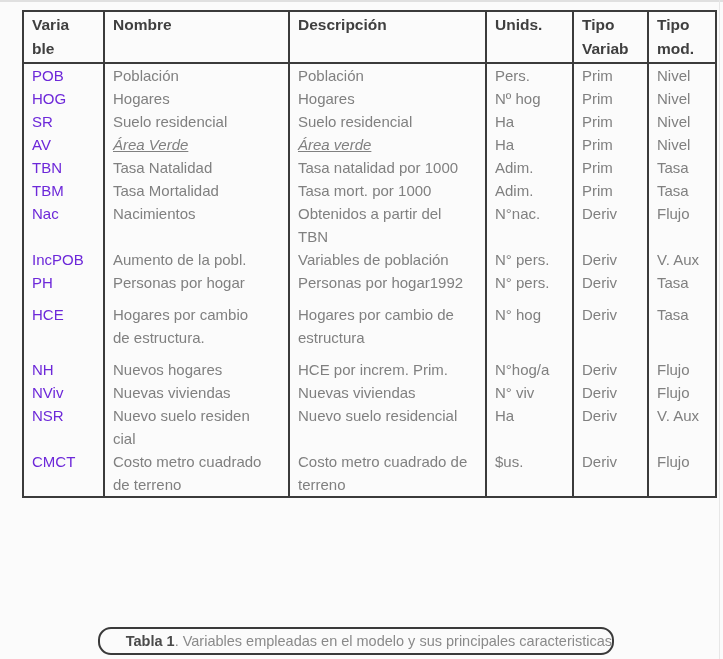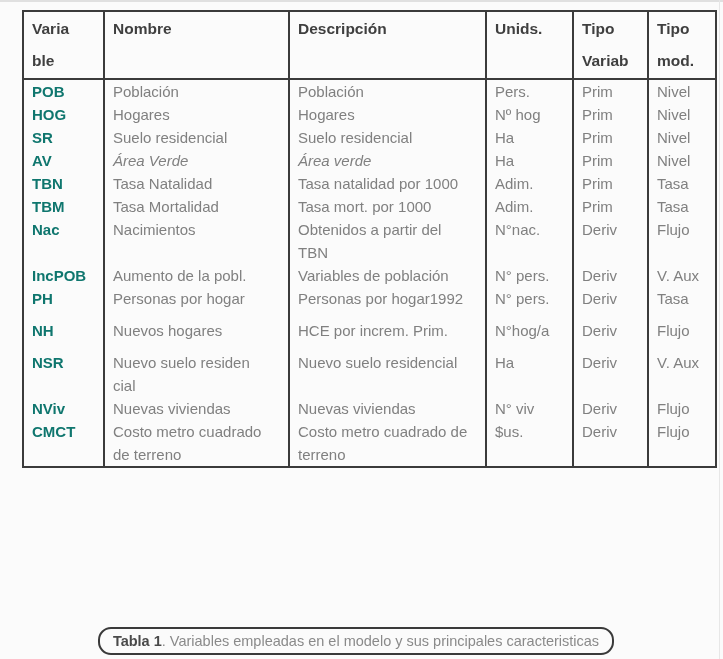--- a/index.html
+++ b/index.html
@@ -35,50 +35,50 @@
     border-left:2px solid #3b3b3b;
     vertical-align:top;
     text-align:left;
     white-space:pre-line;
     overflow:hidden;
   }
   th:first-child,td:first-child{border-left:none;}
   thead th{
     border-bottom:2px solid #3b3b3b;
     font-size:15.5px;
-    line-height:32px;
+    line-height:24px;
     font-weight:bold;
     color:#3f3f3f;
     padding:1px 4px 1px 8px;
   }
   tbody td{
     font-size:15px;
     line-height:23px;
     color:#808080;
     padding:0 4px 0 8px;
     font-weight:normal;
   }
   tbody td.col-code{
-    font-weight:bold;
-    color:#0f766e;
-  }
-  tbody td.italic{font-style:italic;}
+    font-weight:normal;
+    color:#6d28d9;
+  }
+  tbody td.italic{font-style:italic;text-decoration:underline;}
   
   tbody tr:nth-child(9) td,
   tbody tr:nth-child(10) td{padding-bottom:9px;margin-left:25px;}
   .caption-box{
     position:absolute;
     left:98px;top:627px;
     width:512px;height:24px;
     border:2.5px solid #3a3a3a;
     border-radius:13px;
     background:#fbfbfb;
     display:flex;
     align-items:center;
-    justify-content:center;
+    justify-content:flex-end;
     font-size:14.5px;
     color:#8a8a8a;
     white-space:pre;
   }
   .caption-box .cap-bold{
     font-weight:bold;
     color:#4a4a4a;
   }
 </style>
 </head>
@@ -177,43 +177,53 @@
       </tr>
       <tr>
         <td class="col-code">PH</td>
         <td class="col-nombre">Personas por hogar</td>
         <td class="col-descripcion">Personas por hogar1992</td>
         <td class="col-unids">N° pers.</td>
         <td class="col-tipo_variab">Deriv</td>
         <td class="col-tipo_mod">Tasa</td>
       </tr>
       <tr>
+        <td class="col-code">HCE</td>
+        <td class="col-nombre">Hogares por cambio
+de estructura.</td>
+        <td class="col-descripcion">Hogares por cambio de
+estructura</td>
+        <td class="col-unids">N° hog</td>
+        <td class="col-tipo_variab">Deriv</td>
+        <td class="col-tipo_mod">Tasa</td>
+      </tr>
+      <tr>
         <td class="col-code">NH</td>
         <td class="col-nombre">Nuevos hogares</td>
         <td class="col-descripcion">HCE por increm. Prim.</td>
         <td class="col-unids">N°hog/a</td>
+        <td class="col-tipo_variab">Deriv</td>
+        <td class="col-tipo_mod">Flujo</td>
+      </tr>
+      <tr>
+        <td class="col-code">NViv</td>
+        <td class="col-nombre">Nuevas viviendas</td>
+        <td class="col-descripcion">Nuevas viviendas</td>
+        <td class="col-unids">N° viv</td>
         <td class="col-tipo_variab">Deriv</td>
         <td class="col-tipo_mod">Flujo</td>
       </tr>
       <tr>
         <td class="col-code">NSR</td>
         <td class="col-nombre">Nuevo suelo residen
 cial</td>
         <td class="col-descripcion">Nuevo suelo residencial</td>
         <td class="col-unids">Ha</td>
         <td class="col-tipo_variab">Deriv</td>
         <td class="col-tipo_mod">V. Aux</td>
-      </tr>
-      <tr>
-        <td class="col-code">NViv</td>
-        <td class="col-nombre">Nuevas viviendas</td>
-        <td class="col-descripcion">Nuevas viviendas</td>
-        <td class="col-unids">N° viv</td>
-        <td class="col-tipo_variab">Deriv</td>
-        <td class="col-tipo_mod">Flujo</td>
       </tr>
       <tr>
         <td class="col-code">CMCT</td>
         <td class="col-nombre">Costo metro cuadrado
 de terreno</td>
         <td class="col-descripcion">Costo metro cuadrado de
 terreno</td>
         <td class="col-unids">$us.</td>
         <td class="col-tipo_variab">Deriv</td>
         <td class="col-tipo_mod">Flujo</td>

